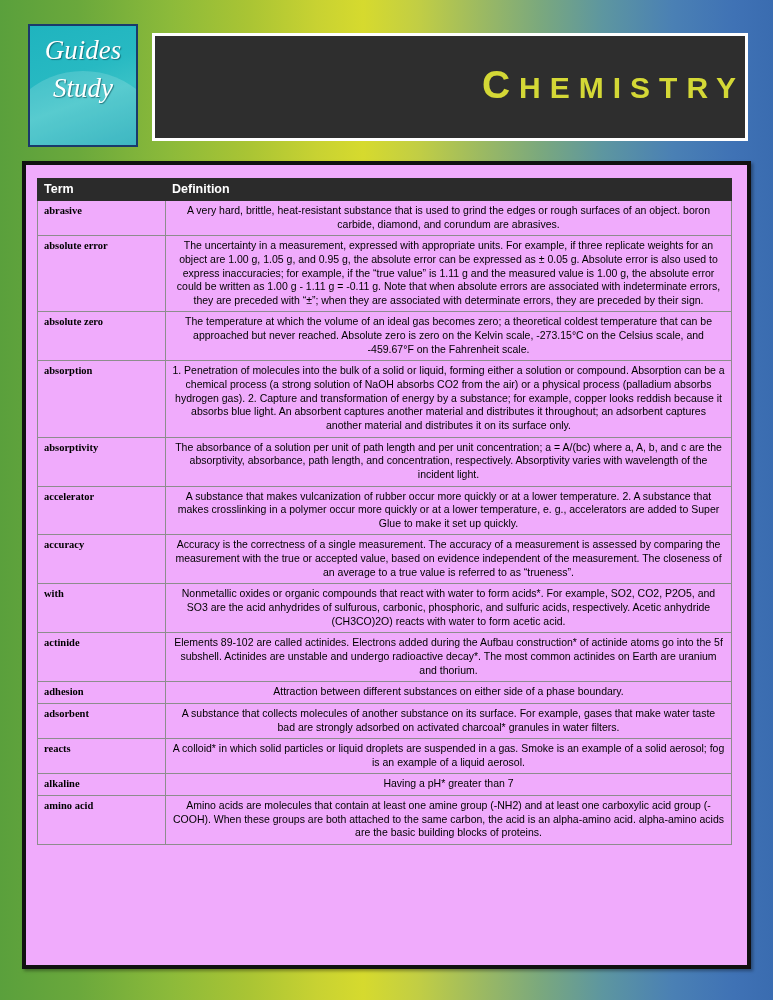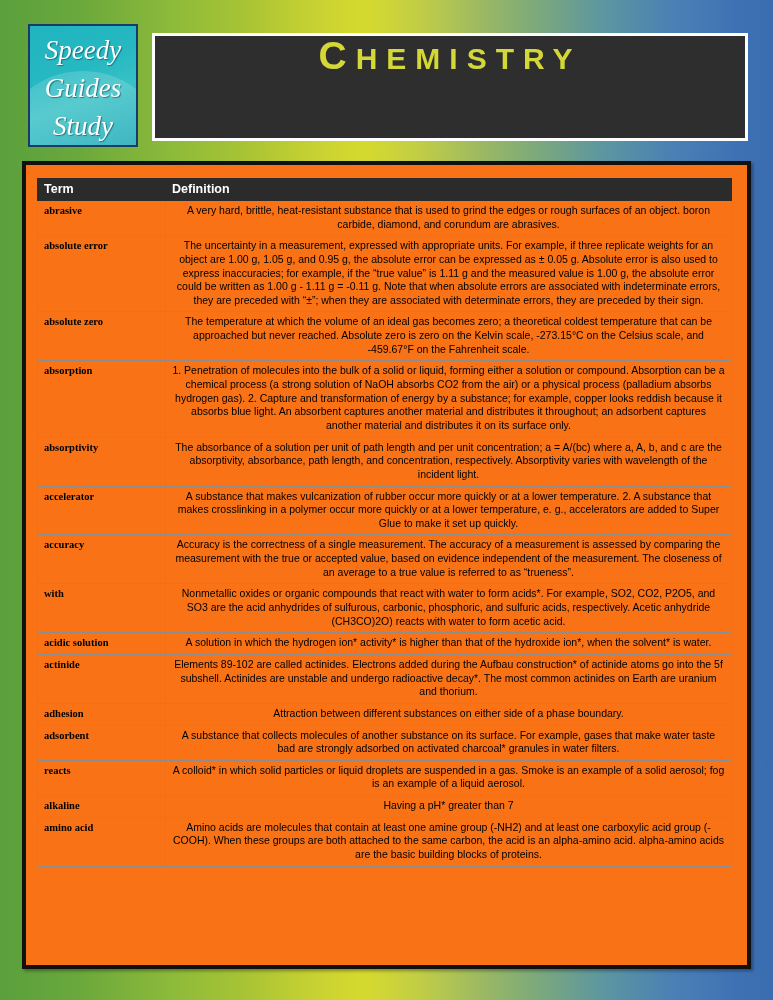--- a/index.html
+++ b/index.html
@@ -78,22 +78,22 @@
   .title-banner {
     position: absolute;
     left: 152px;
     top: 33px;
     width: 596px;
     height: 108px;
     background: #2e2e2e;
     border: 3px solid #ffffff;
     box-sizing: border-box;
     display: flex;
-    flex-direction: row;
-    align-items: flex-start;
+    flex-direction: column;
+    align-items: flex-end;
     justify-content: center;
   }
   .title-line {
     color: #d4d836;
     font-family: "Liberation Sans", sans-serif;
     font-weight: bold;
     white-space: nowrap;
     text-align: center;
     line-height: 1.0;
   }
@@ -106,21 +106,21 @@
   .title-line-1 { letter-spacing: 9px; margin-bottom: 5px; }
   .title-line-2 { letter-spacing: 9px; }
 
   
   .panel {
     position: absolute;
     left: 22px;
     top: 161px;
     width: 729px;
     height: 808px;
-    background: #f97316;
+    background: #f0abfc;
     border: 4px solid #111111;
     box-sizing: border-box;
     box-shadow: 2px 2px 3px rgba(0,0,0,0.35);
   }
   .table-wrap {
     position: absolute;
     left: 11px;
     top: 13px;
     width: 694px;
   }
@@ -162,21 +162,20 @@
 </head>
 <body>
 
 <div class="page">
 
   <div class="header">
 
     <div class="logo-box">
       <div class="logo-swoosh"></div>
       <div class="logo-text">
-        <div>Speedy</div>
         <div>Guides</div>
         <div>Study</div>
       </div>
     </div>
 
     <div class="title-banner">
       <div class="title-line title-line-1">
         <span class="smallcaps-host"><span class="cap">C</span><span class="rest">HEMISTRY</span></span>
       </div>
     </div>
@@ -223,24 +222,20 @@
             </tr>
             <tr>
               <td class="term">accuracy</td>
               <td class="def">Accuracy is the correctness of a single measurement. The accuracy of a measurement is assessed by comparing the measurement with the true or accepted value, based on evidence independent of the measurement. The closeness of an average to a true value is referred to as “trueness”.</td>
             </tr>
             <tr>
               <td class="term">with</td>
               <td class="def">Nonmetallic oxides or organic compounds that react with water to form acids*. For example, SO2, CO2, P2O5, and SO3 are the acid anhydrides of sulfurous, carbonic, phosphoric, and sulfuric acids, respectively. Acetic anhydride (CH3CO)2O) reacts with water to form acetic acid.</td>
             </tr>
             <tr>
-              <td class="term">acidic solution</td>
-              <td class="def">A solution in which the hydrogen ion* activity* is higher than that of the hydroxide ion*, when the solvent* is water.</td>
-            </tr>
-            <tr>
               <td class="term">actinide</td>
               <td class="def">Elements 89-102 are called actinides. Electrons added during the Aufbau construction* of actinide atoms go into the 5f subshell. Actinides are unstable and undergo radioactive decay*. The most common actinides on Earth are uranium and thorium.</td>
             </tr>
             <tr>
               <td class="term">adhesion</td>
               <td class="def">Attraction between different substances on either side of a phase boundary.</td>
             </tr>
             <tr>
               <td class="term">adsorbent</td>
               <td class="def">A substance that collects molecules of another substance on its surface. For example, gases that make water taste bad are strongly adsorbed on activated charcoal* granules in water filters.</td>

